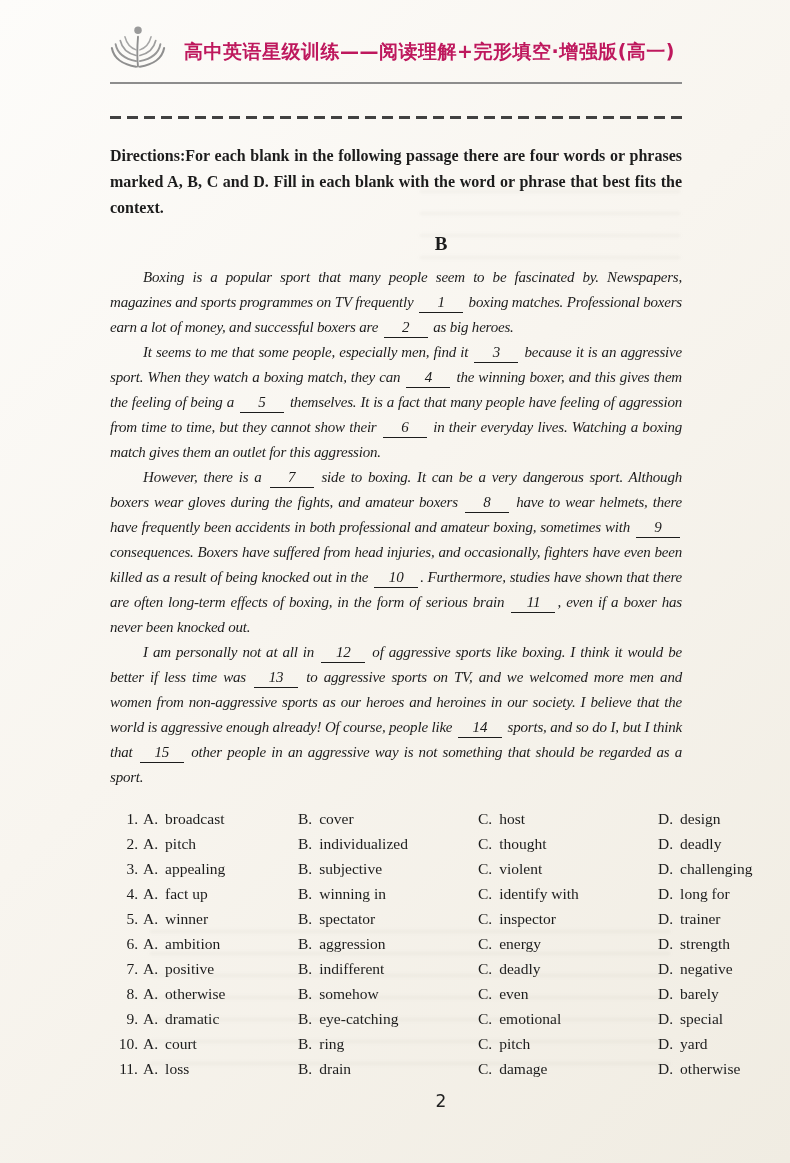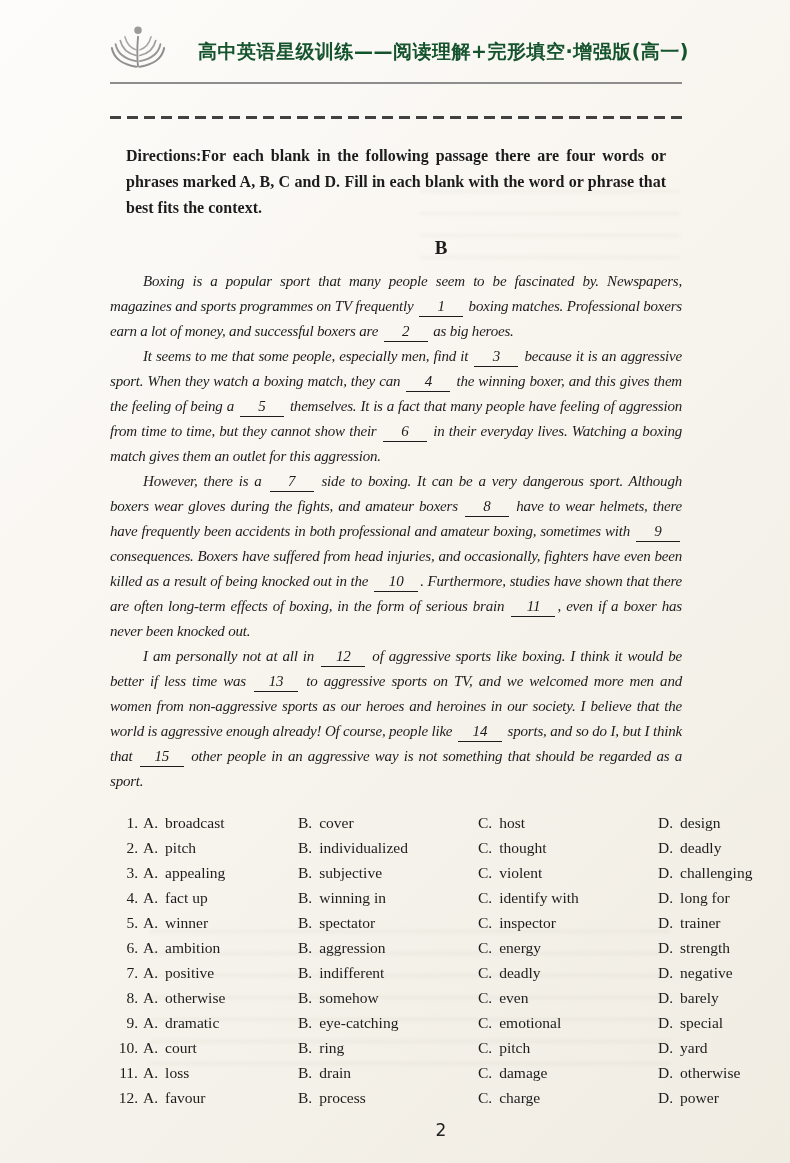--- a/index.html
+++ b/index.html
@@ -21,25 +21,25 @@
 
   
   .header-row {
     display: flex;
     align-items: center;
     gap: 14px;
     height: 52px;
   }
   .logo { flex: 0 0 auto; margin-top: -4px; }
   .book-title {
-    margin: 18px;
+    margin: 4px;
     font-family: "DejaVu Sans", "Liberation Sans", sans-serif;
     font-size: 19px;
     font-weight: bold;
-    color: #14532d;
+    color: #be185d;
     letter-spacing: 0.5px;
     white-space: nowrap;
   }
   .header-rule {
     height: 0;
     border-top: 2px solid #8d8d8d;
     margin-top: 4px;
   }
   .dashed-divider {
     margin-top: 32px;
@@ -48,21 +48,21 @@
   }
 
   
   .directions {
     margin-top: 24px;
     font-weight: bold;
     font-size: 16px;
     line-height: 26px;
     text-align: justify;
   }
-  .directions p { margin: 16px; }
+  .directions p { margin: 0; }
 
   
   .section-label {
     margin: 12px 0 10px 0;
     text-align: center;
     transform: translateX(45px);
     font-size: 19px;
     font-weight: bold;
   }
 
@@ -237,27 +237,20 @@
         <div class="option-cell"><span class="option-letter">C.</span><span class="option-text">pitch</span></div>
         <div class="option-cell"><span class="option-letter">D.</span><span class="option-text">yard</span></div>
       </div>
       <div class="option-row">
         <span class="option-num">11.</span>
         <div class="option-cell"><span class="option-letter">A.</span><span class="option-text">loss</span></div>
         <div class="option-cell"><span class="option-letter">B.</span><span class="option-text">drain</span></div>
         <div class="option-cell"><span class="option-letter">C.</span><span class="option-text">damage</span></div>
         <div class="option-cell"><span class="option-letter">D.</span><span class="option-text">otherwise</span></div>
       </div>
-      <div class="option-row">
-        <span class="option-num">12.</span>
-        <div class="option-cell"><span class="option-letter">A.</span><span class="option-text">favour</span></div>
-        <div class="option-cell"><span class="option-letter">B.</span><span class="option-text">process</span></div>
-        <div class="option-cell"><span class="option-letter">C.</span><span class="option-text">charge</span></div>
-        <div class="option-cell"><span class="option-letter">D.</span><span class="option-text">power</span></div>
-      </div>
     </section>
 
   <footer>
     <div class="page-number">2</div>
   </footer>
 
   <div class="bleed b1"></div>
   <div class="bleed b2"></div>
 </div>
 

